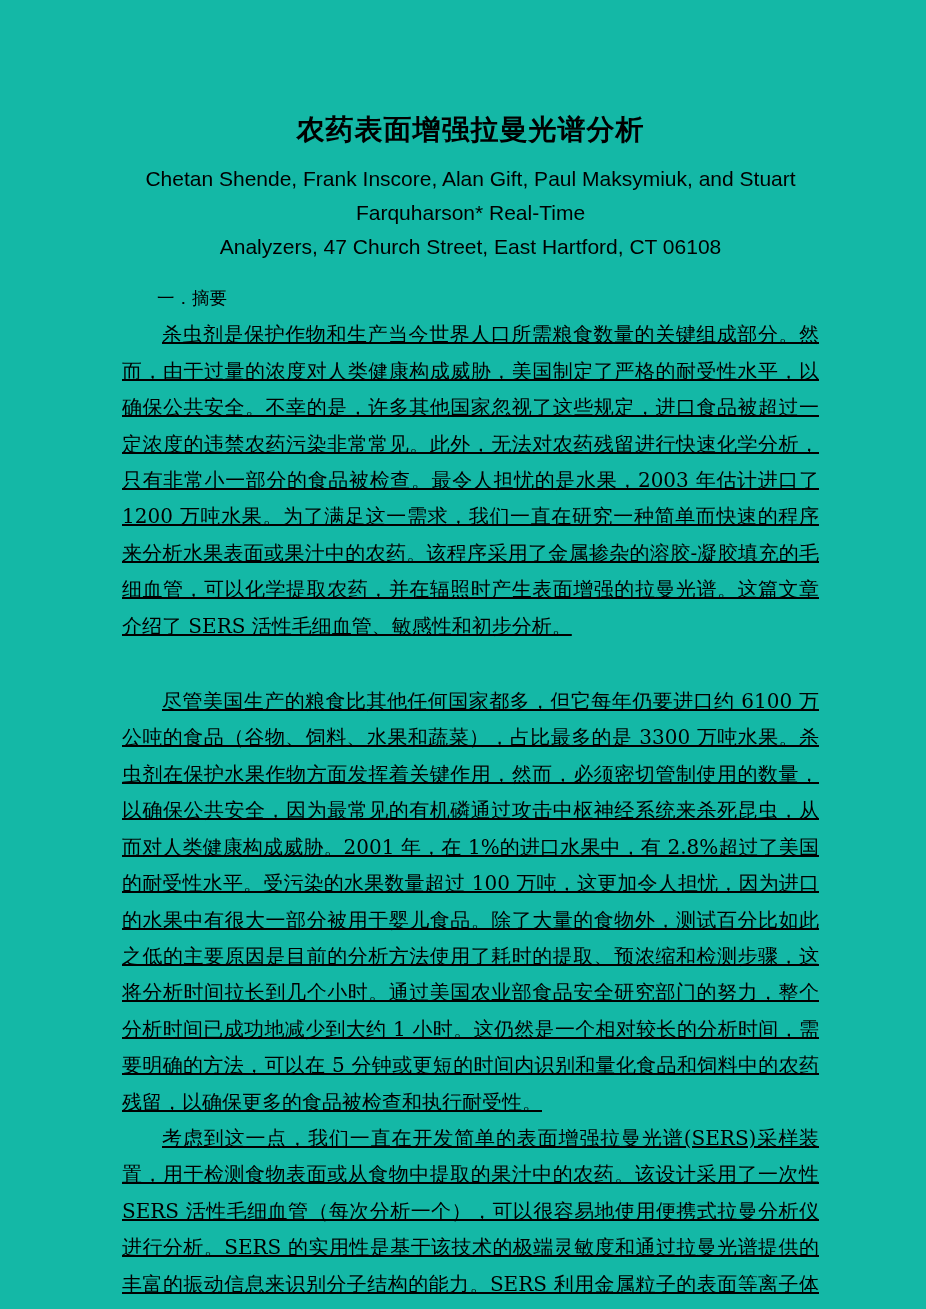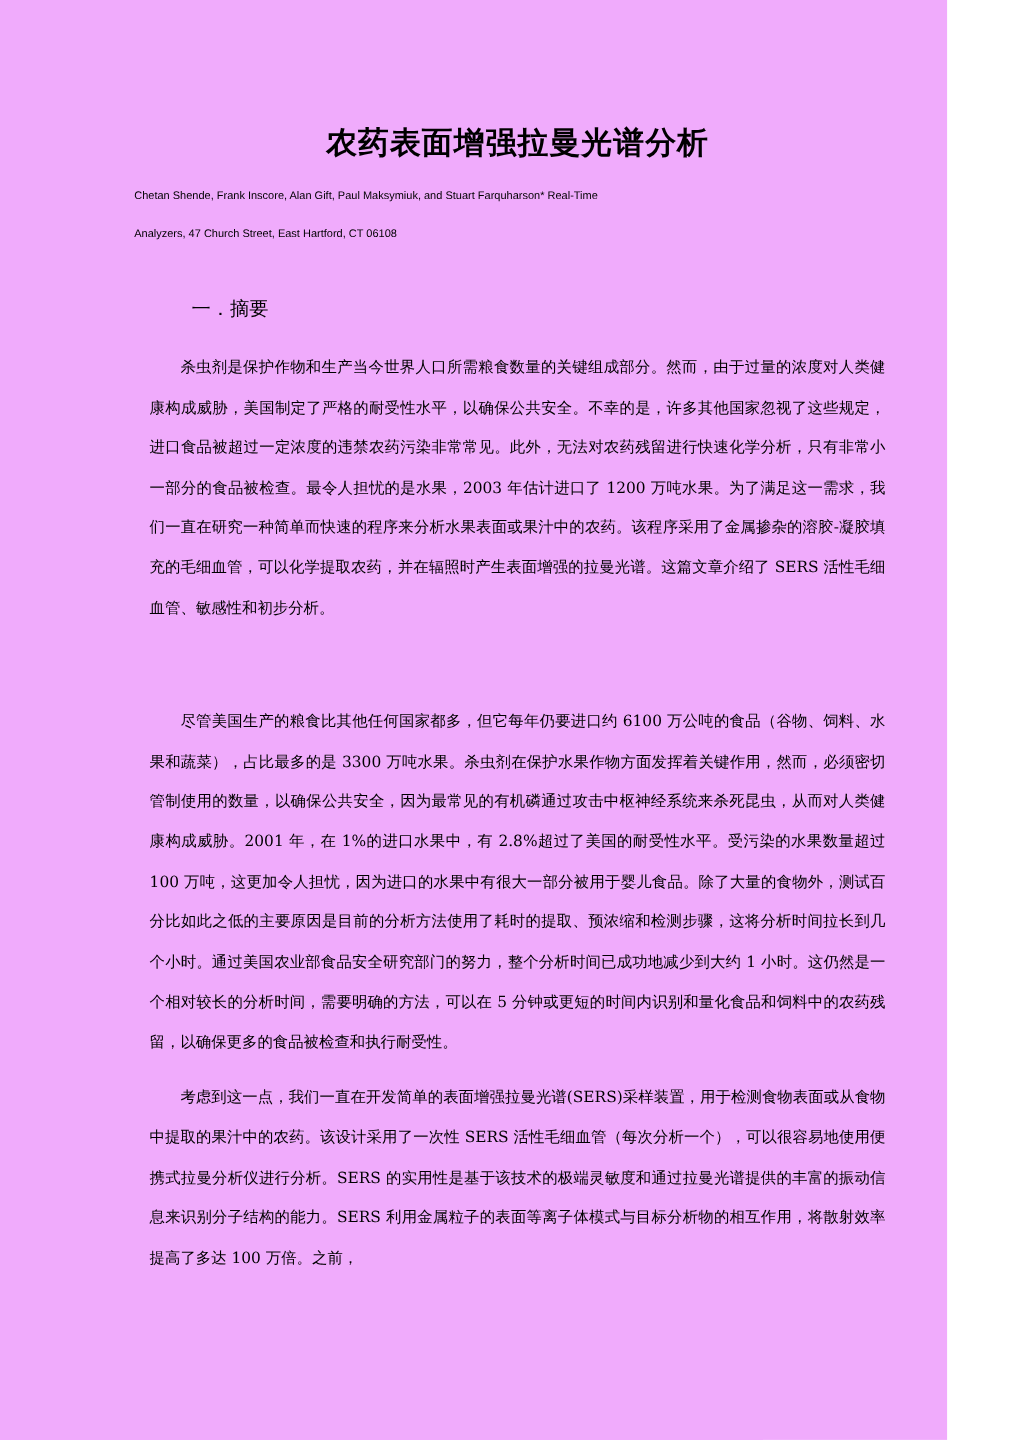--- a/index.html
+++ b/index.html
@@ -2,23 +2,23 @@
 <html><head>
 <meta charset="utf-8">
 <style>
   html, body {
     margin: 0;
     padding: 0;
     background: #ffffff;
   }
   .page {
     position: relative;
-    width: 861px;
+    width: 926px;
     height: 1309px;
-    background: #f0abfc;
+    background: #14b8a6;
     overflow: hidden;
     font-family: "DejaVu Serif", serif;
     color: #000000;
   }
   .content {
     position: absolute;
     left: 122px;
     top: 0;
     width: 697px;
   }
@@ -27,42 +27,43 @@
     font-size: 28px;
     line-height: 44px;
     font-weight: bold;
     text-align: center;
     font-family: "DejaVu Serif", serif;
     letter-spacing: 1px;
   }
   .authors {
     margin-top: 10px;
     font-family: "Liberation Sans", sans-serif;
-    font-size: 10px;
+    font-size: 21px;
     line-height: 34px;
-    text-align: left;
+    text-align: center;
     color: #000000;
   }
   .body-text {
     font-size: 17.5px;
     line-height: 36.4px;
   }
   .section-heading {
-    margin: 17px;
+    margin: 0;
     text-indent: 2em;
     font-size: 17.5px;
     line-height: 36.4px;
     font-weight: normal;
   }
   .para {
-    margin: 14px;
+    margin: 0;
     text-indent: 2em;
     text-align: justify;
-    font-size: 14px;
+    font-size: 20px;
     line-height: 36.4px;
+    text-decoration: underline;
   }
   .gap-after-authors { height: 16px; }
   .section-gap { height: 39px; }
 </style>
 </head>
 <body>
 
 <div class="page">
   <div class="content">
 

